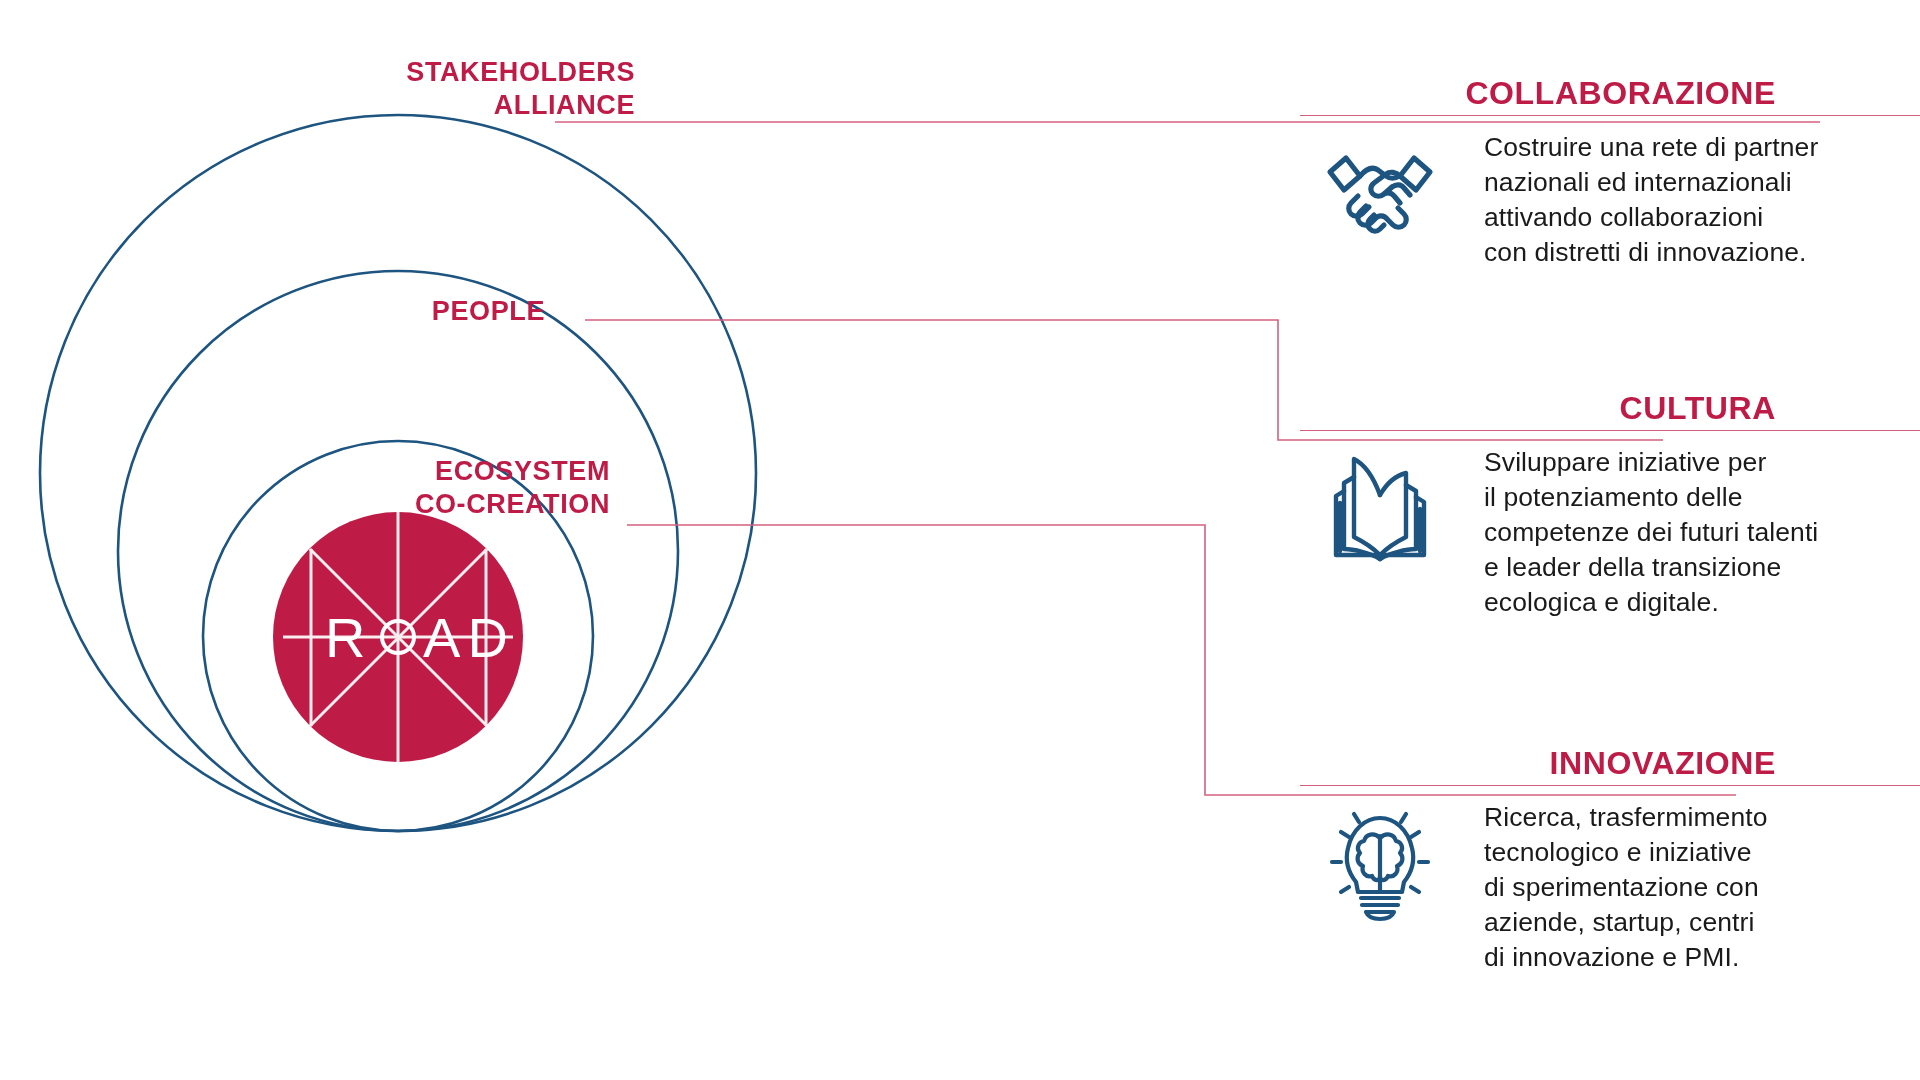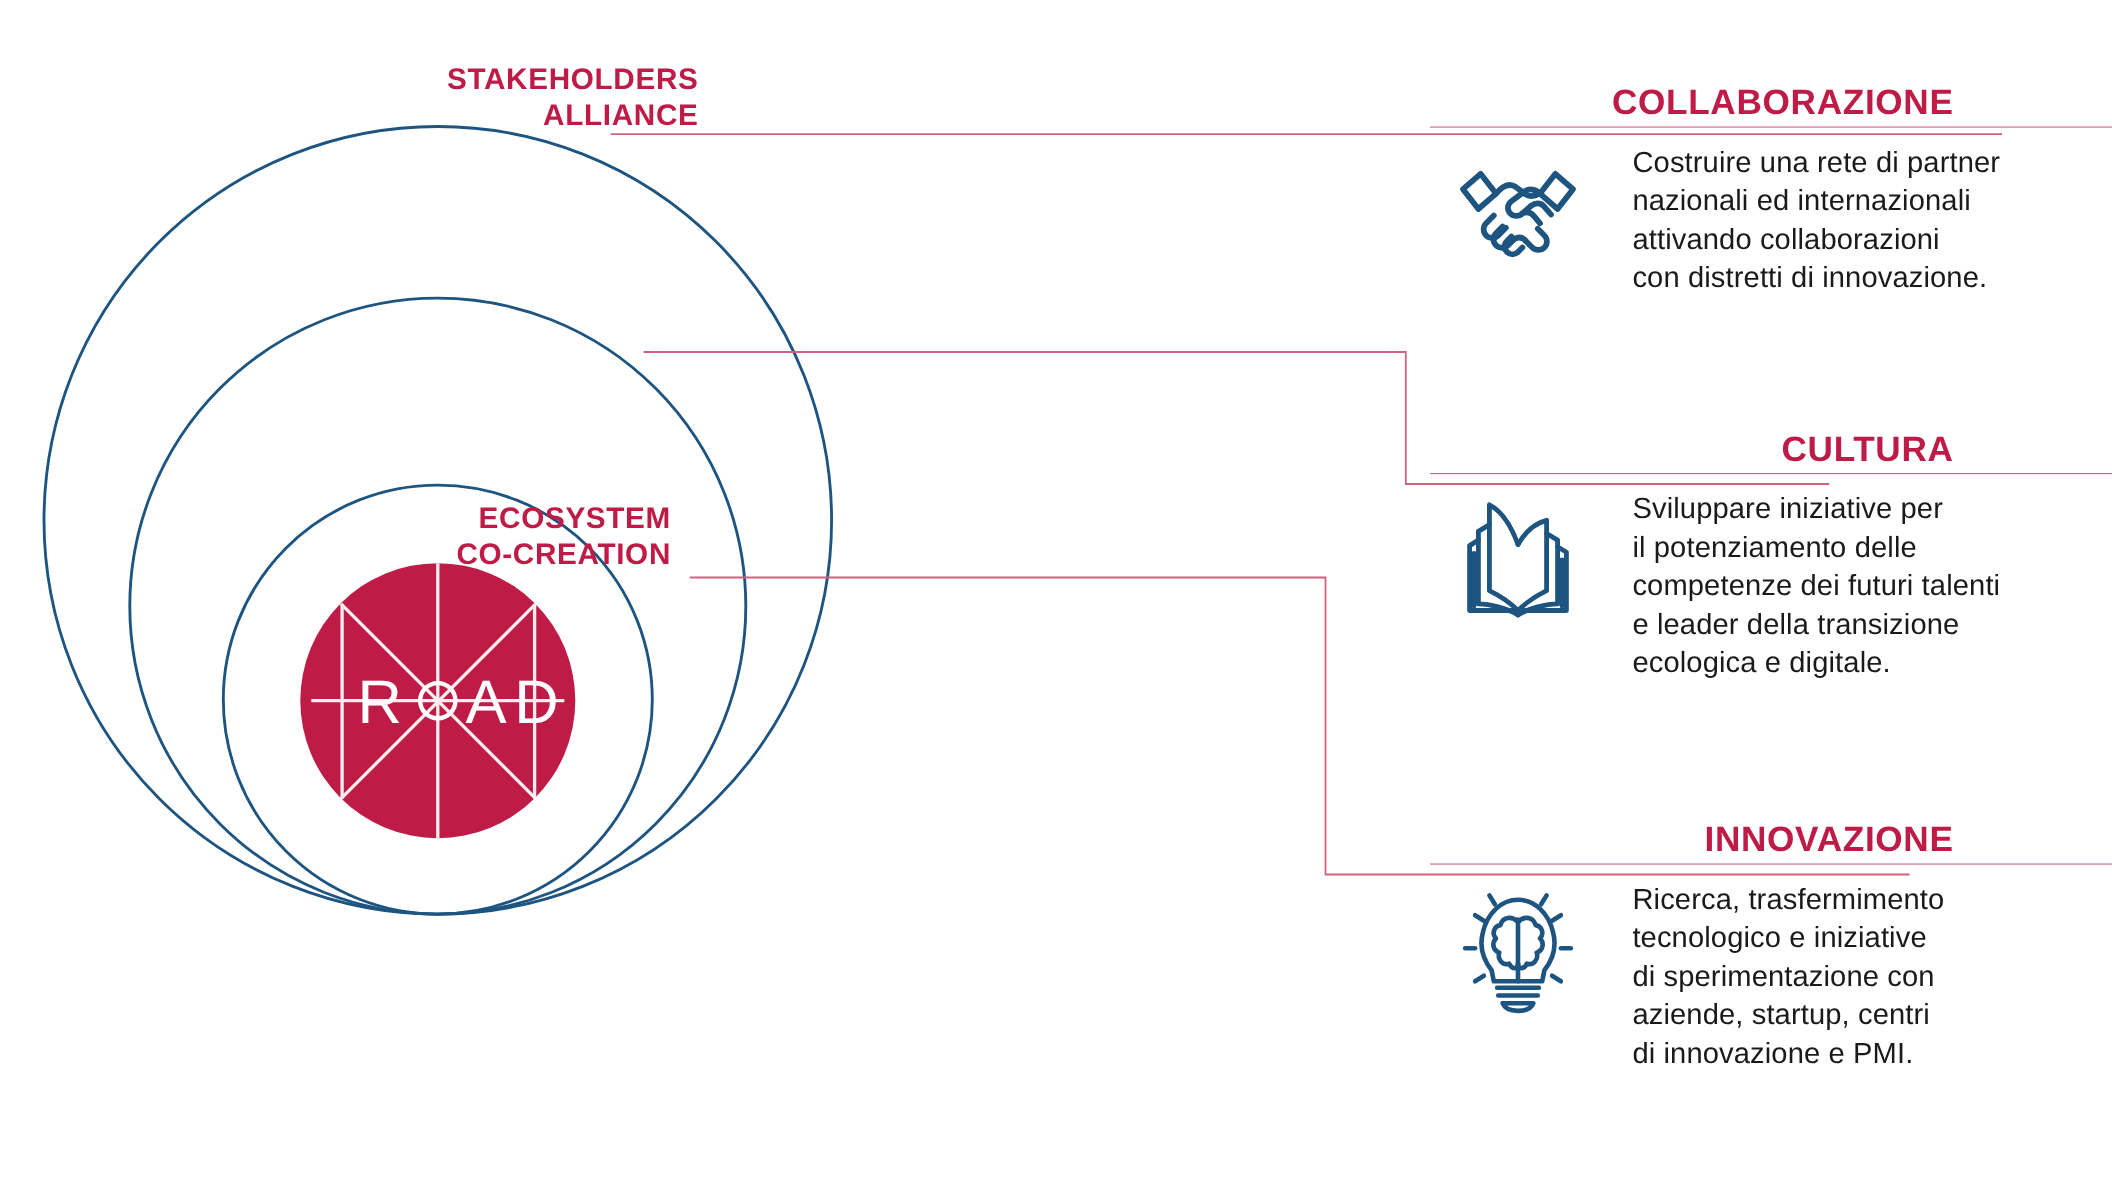--- a/index.html
+++ b/index.html
@@ -102,20 +102,21 @@
         <circle cx="398" cy="637" r="16" fill="none" stroke="#ffffff" stroke-width="4"></circle>
       </g>
     </svg>
 
     <div id="logo-word">
       <span>R</span><span style="opacity:0">O</span><span>A</span><span>D</span>
     </div>
 
     <div class="ring-label" id="label-stakeholders">STAKEHOLDERS
 ALLIANCE</div>
+    <div class="ring-label" id="label-people">PEOPLE</div>
     <div class="ring-label" id="label-ecosystem">ECOSYSTEM
 CO-CREATION</div>
   </div>
 
   <svg id="connectors" width="1920" height="1080" viewBox="0 0 1920 1080">
 
     <path d="M 555 122 L 1820 122" fill="none" stroke="#d4607f" stroke-width="1.6"></path>
 
     <path d="M 585 320 L 1278 320 L 1278 440 L 1663 440" fill="none" stroke="#d4607f" stroke-width="1.6"></path>
 

